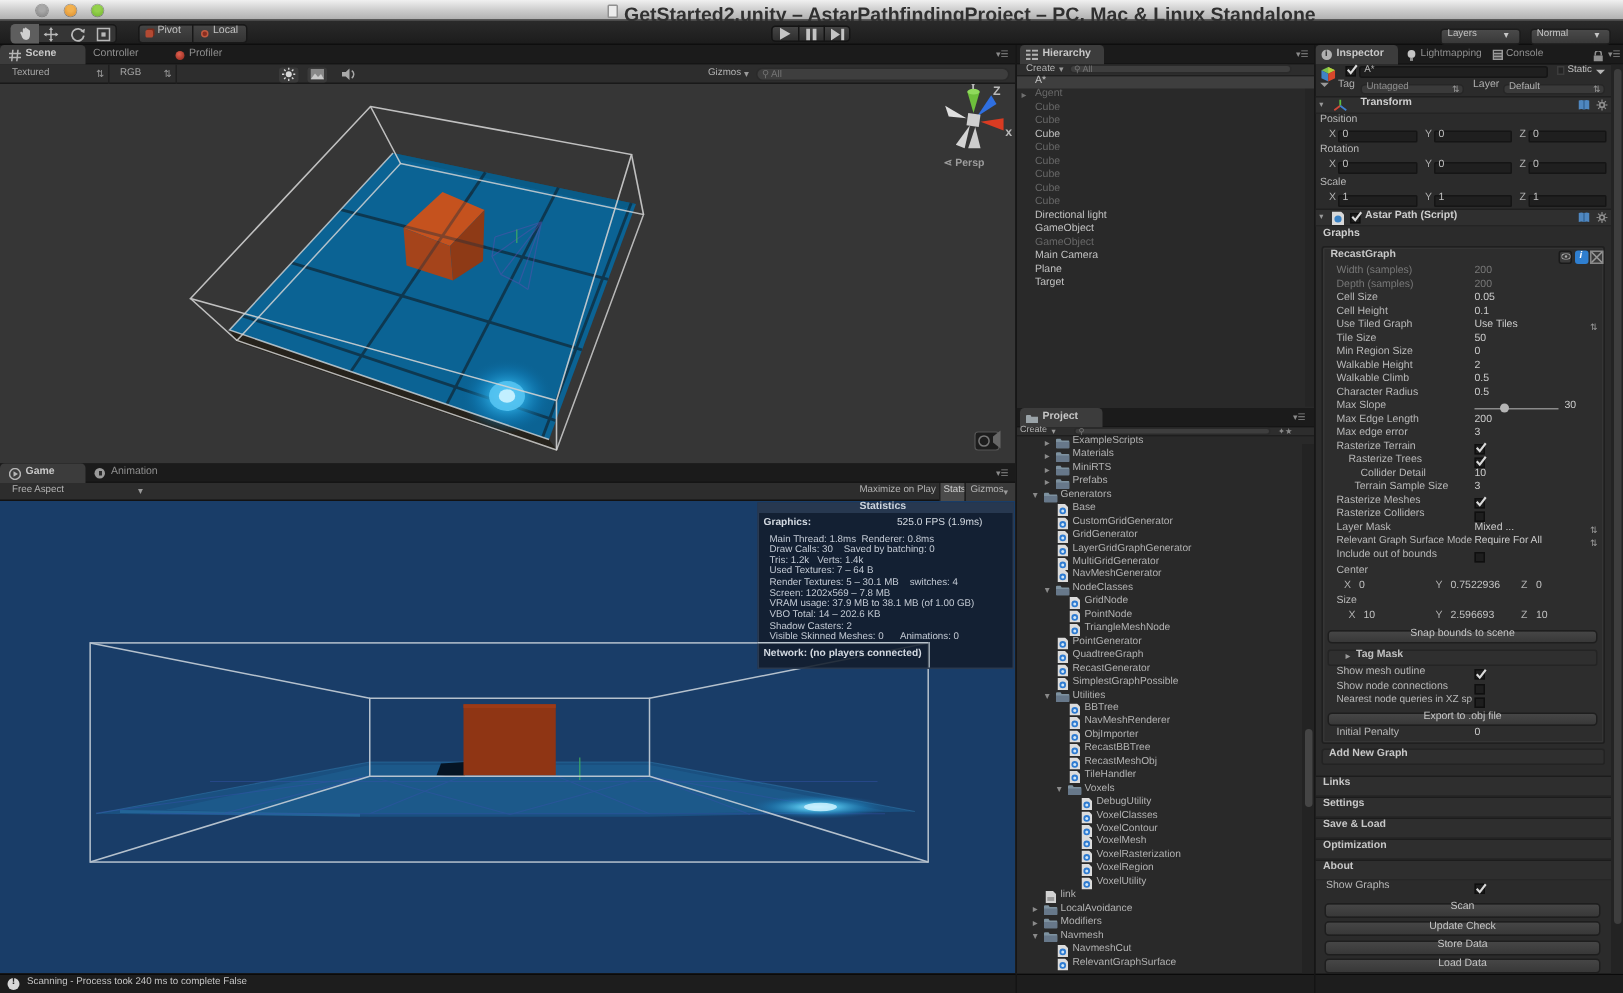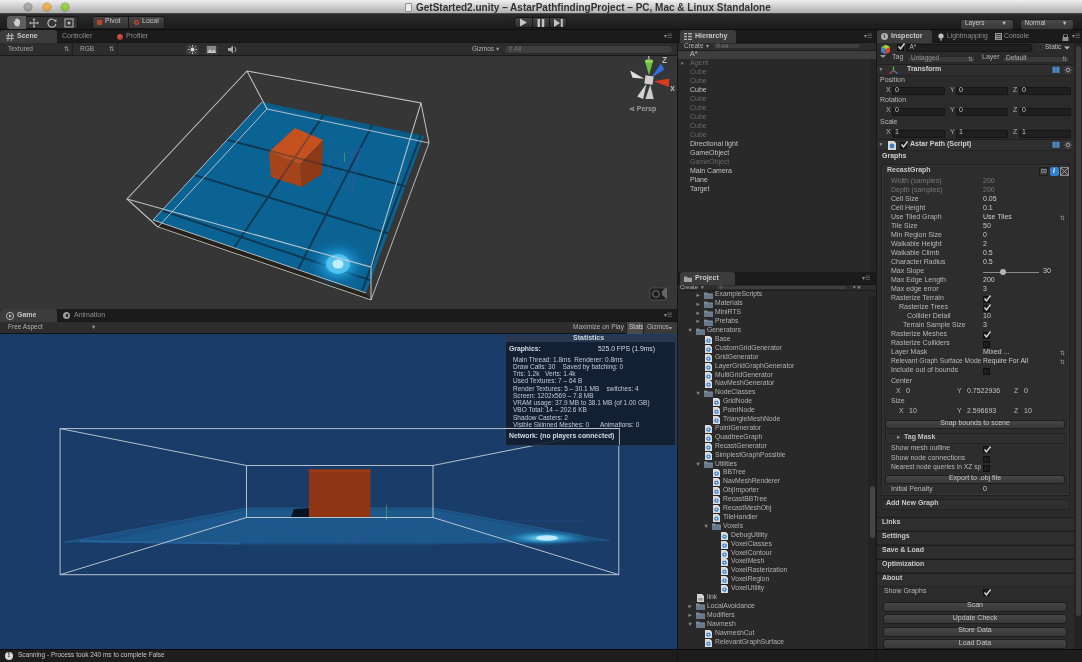--- a/index.html
+++ b/index.html
@@ -8,21 +8,21 @@
 .txt { position:absolute; white-space:nowrap; }
 </style></head>
 <body>
 <div class="abs" style="left:0;top:0;width:1082px;height:662px;background:#1e1e1e;">
 
 <div class="abs" style="left:0;top:0;width:1082px;height:14px;background:linear-gradient(#f0f0f0,#cbcbcb 55%,#b0b0b0);border-bottom:1px solid #4a4a4a;"></div>
 <div class="abs" style="left:24px;top:3px;width:8px;height:8px;border-radius:50%;background:radial-gradient(circle at 50% 35%, #a8a8a8 30%, #7f7f7f);box-shadow:0 0 0 0.5px rgba(0,0,0,0.35);"></div>
 <div class="abs" style="left:43px;top:3px;width:8px;height:8px;border-radius:50%;background:radial-gradient(circle at 50% 35%, #f2b14f 30%, #d8882a);box-shadow:0 0 0 0.5px rgba(0,0,0,0.35);"></div>
 <div class="abs" style="left:61px;top:3px;width:8px;height:8px;border-radius:50%;background:radial-gradient(circle at 50% 35%, #95d14d 30%, #6cb02c);box-shadow:0 0 0 0.5px rgba(0,0,0,0.35);"></div>
 <div class="abs" style="left:405px;top:3px;width:7px;height:9px;background:#ececec;border:1px solid #909090;border-radius:1px;"></div>
-<div class="txt" style="left:416px;top:2.0px;font-size:10px;color:#303030;font-weight:700;">GetStarted2.unity – AstarPathfindingProject – PC, Mac &amp; Linux Standalone</div>
+<div class="txt" style="left:416px;top:2.0px;font-size:13px;color:#303030;font-weight:700;">GetStarted2.unity – AstarPathfindingProject – PC, Mac &amp; Linux Standalone</div>
 <div class="abs" style="left:0;top:14px;width:1082px;height:16px;background:linear-gradient(#2a2a2a,#1c1c1c);border-bottom:1px solid #0e0e0e;"></div>
 <div class="abs" style="left:7px;top:16px;width:71px;height:13px;background:#353535;border:1px solid #181818;border-radius:3px;"></div>
 <div class="abs" style="left:7px;top:16px;width:19px;height:13px;background:#5e5e5e;border-radius:3px 0 0 3px;"></div>
 <svg class="abs" style="left:12px;top:18px" width="10" height="9" viewBox="0 0 10 9">
       <path d="M2 5 Q1 3.4 2 3.2 Q2.8 3 3.2 4 L3.2 1.6 Q3.3 0.8 3.9 0.9 L4.5 1 L4.7 0.5 Q5.3 0 5.7 0.6 L6 1.2 Q6.5 0.9 6.9 1.4 L7.1 2 Q7.8 1.8 8 2.6 L8 5.5 Q7.8 8.6 5.4 8.6 Q3.4 8.6 2.8 7 Z" fill="#cfcfcf"></path>
     </svg>
 <svg class="abs" style="left:29px;top:17.5px" width="10" height="10" viewBox="0 0 10 10">
       <g stroke="#b9b9b9" stroke-width="1">
         <line x1="5" y1="1.3" x2="5" y2="8.7"></line>
         <line x1="1.3" y1="5" x2="8.7" y2="5"></line>

